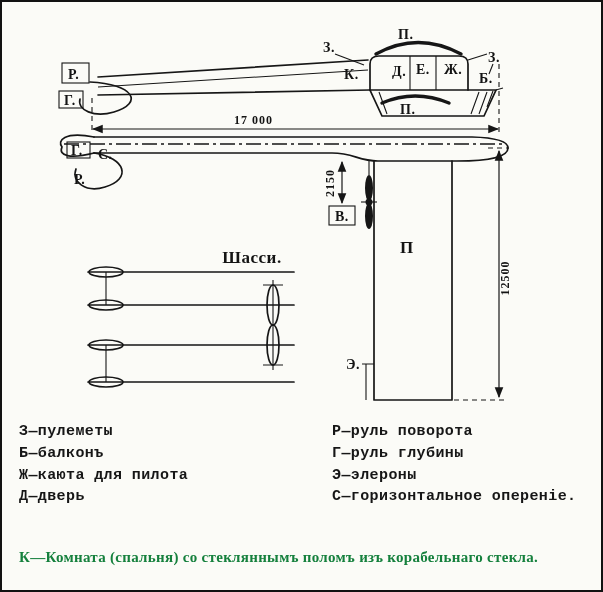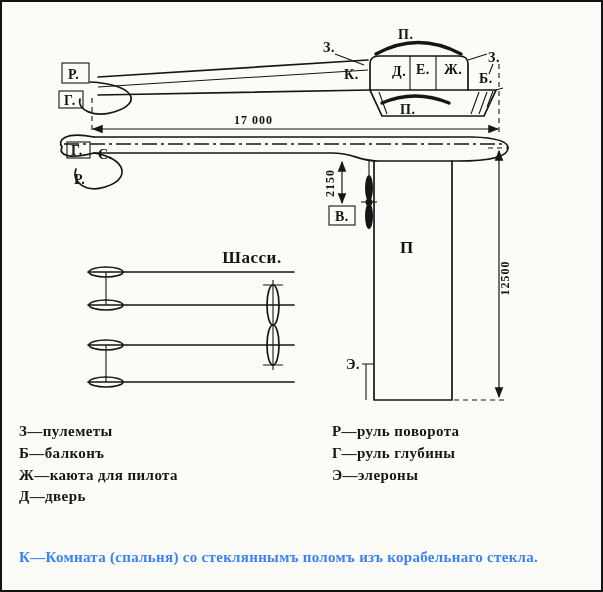--- a/index.html
+++ b/index.html
@@ -27,25 +27,25 @@
     font-size:14px;
     letter-spacing:0.5px;
   }
   svg text.dimtxt { font-size:12px; letter-spacing:1px; }
   svg text.big { font-size:17px; }
   .legend-col { position:absolute; top:419px; }
   .legend-col.left  { left:17px; }
   .legend-col.right { left:330px; }
   .legend-row {
     font-size:15px; font-weight:bold; color:#161616;
-    line-height:21.8px; letter-spacing:0.4px; white-space:nowrap;
+    line-height:21.8px; letter-spacing:0.4px; white-space:nowrap;font-family:Liberation Mono, monospace;
   }
   .legend-footnote {
     position:absolute; left:17px; top:547px; width:575px;
-    font-size:15px; font-weight:bold; color:#3b82f6;
+    font-size:15px; font-weight:bold; color:#15803d;
     letter-spacing:0.3px; white-space:nowrap;
   }
 </style>
 </head>
 <body>
 
 <div class="page">
 
   <svg width="603" height="415" viewBox="0 0 603 415">
     <defs>
@@ -150,17 +150,18 @@
     <div class="legend-row">З—пулеметы</div>
     <div class="legend-row">Б—балконъ</div>
     <div class="legend-row">Ж—каюта для пилота</div>
     <div class="legend-row">Д—дверь</div>
   </div>
 
   <div class="legend-col right">
     <div class="legend-row">Р—руль поворота</div>
     <div class="legend-row">Г—руль глубины</div>
     <div class="legend-row">Э—элероны</div>
+    <div class="legend-row">С—горизонтальное опереніе.</div>
   </div>
 
   <div class="legend-footnote">К—Комната (спальня) со стекляннымъ поломъ изъ корабельнаго стекла.</div>
 
 </div>
 
 </body></html>

